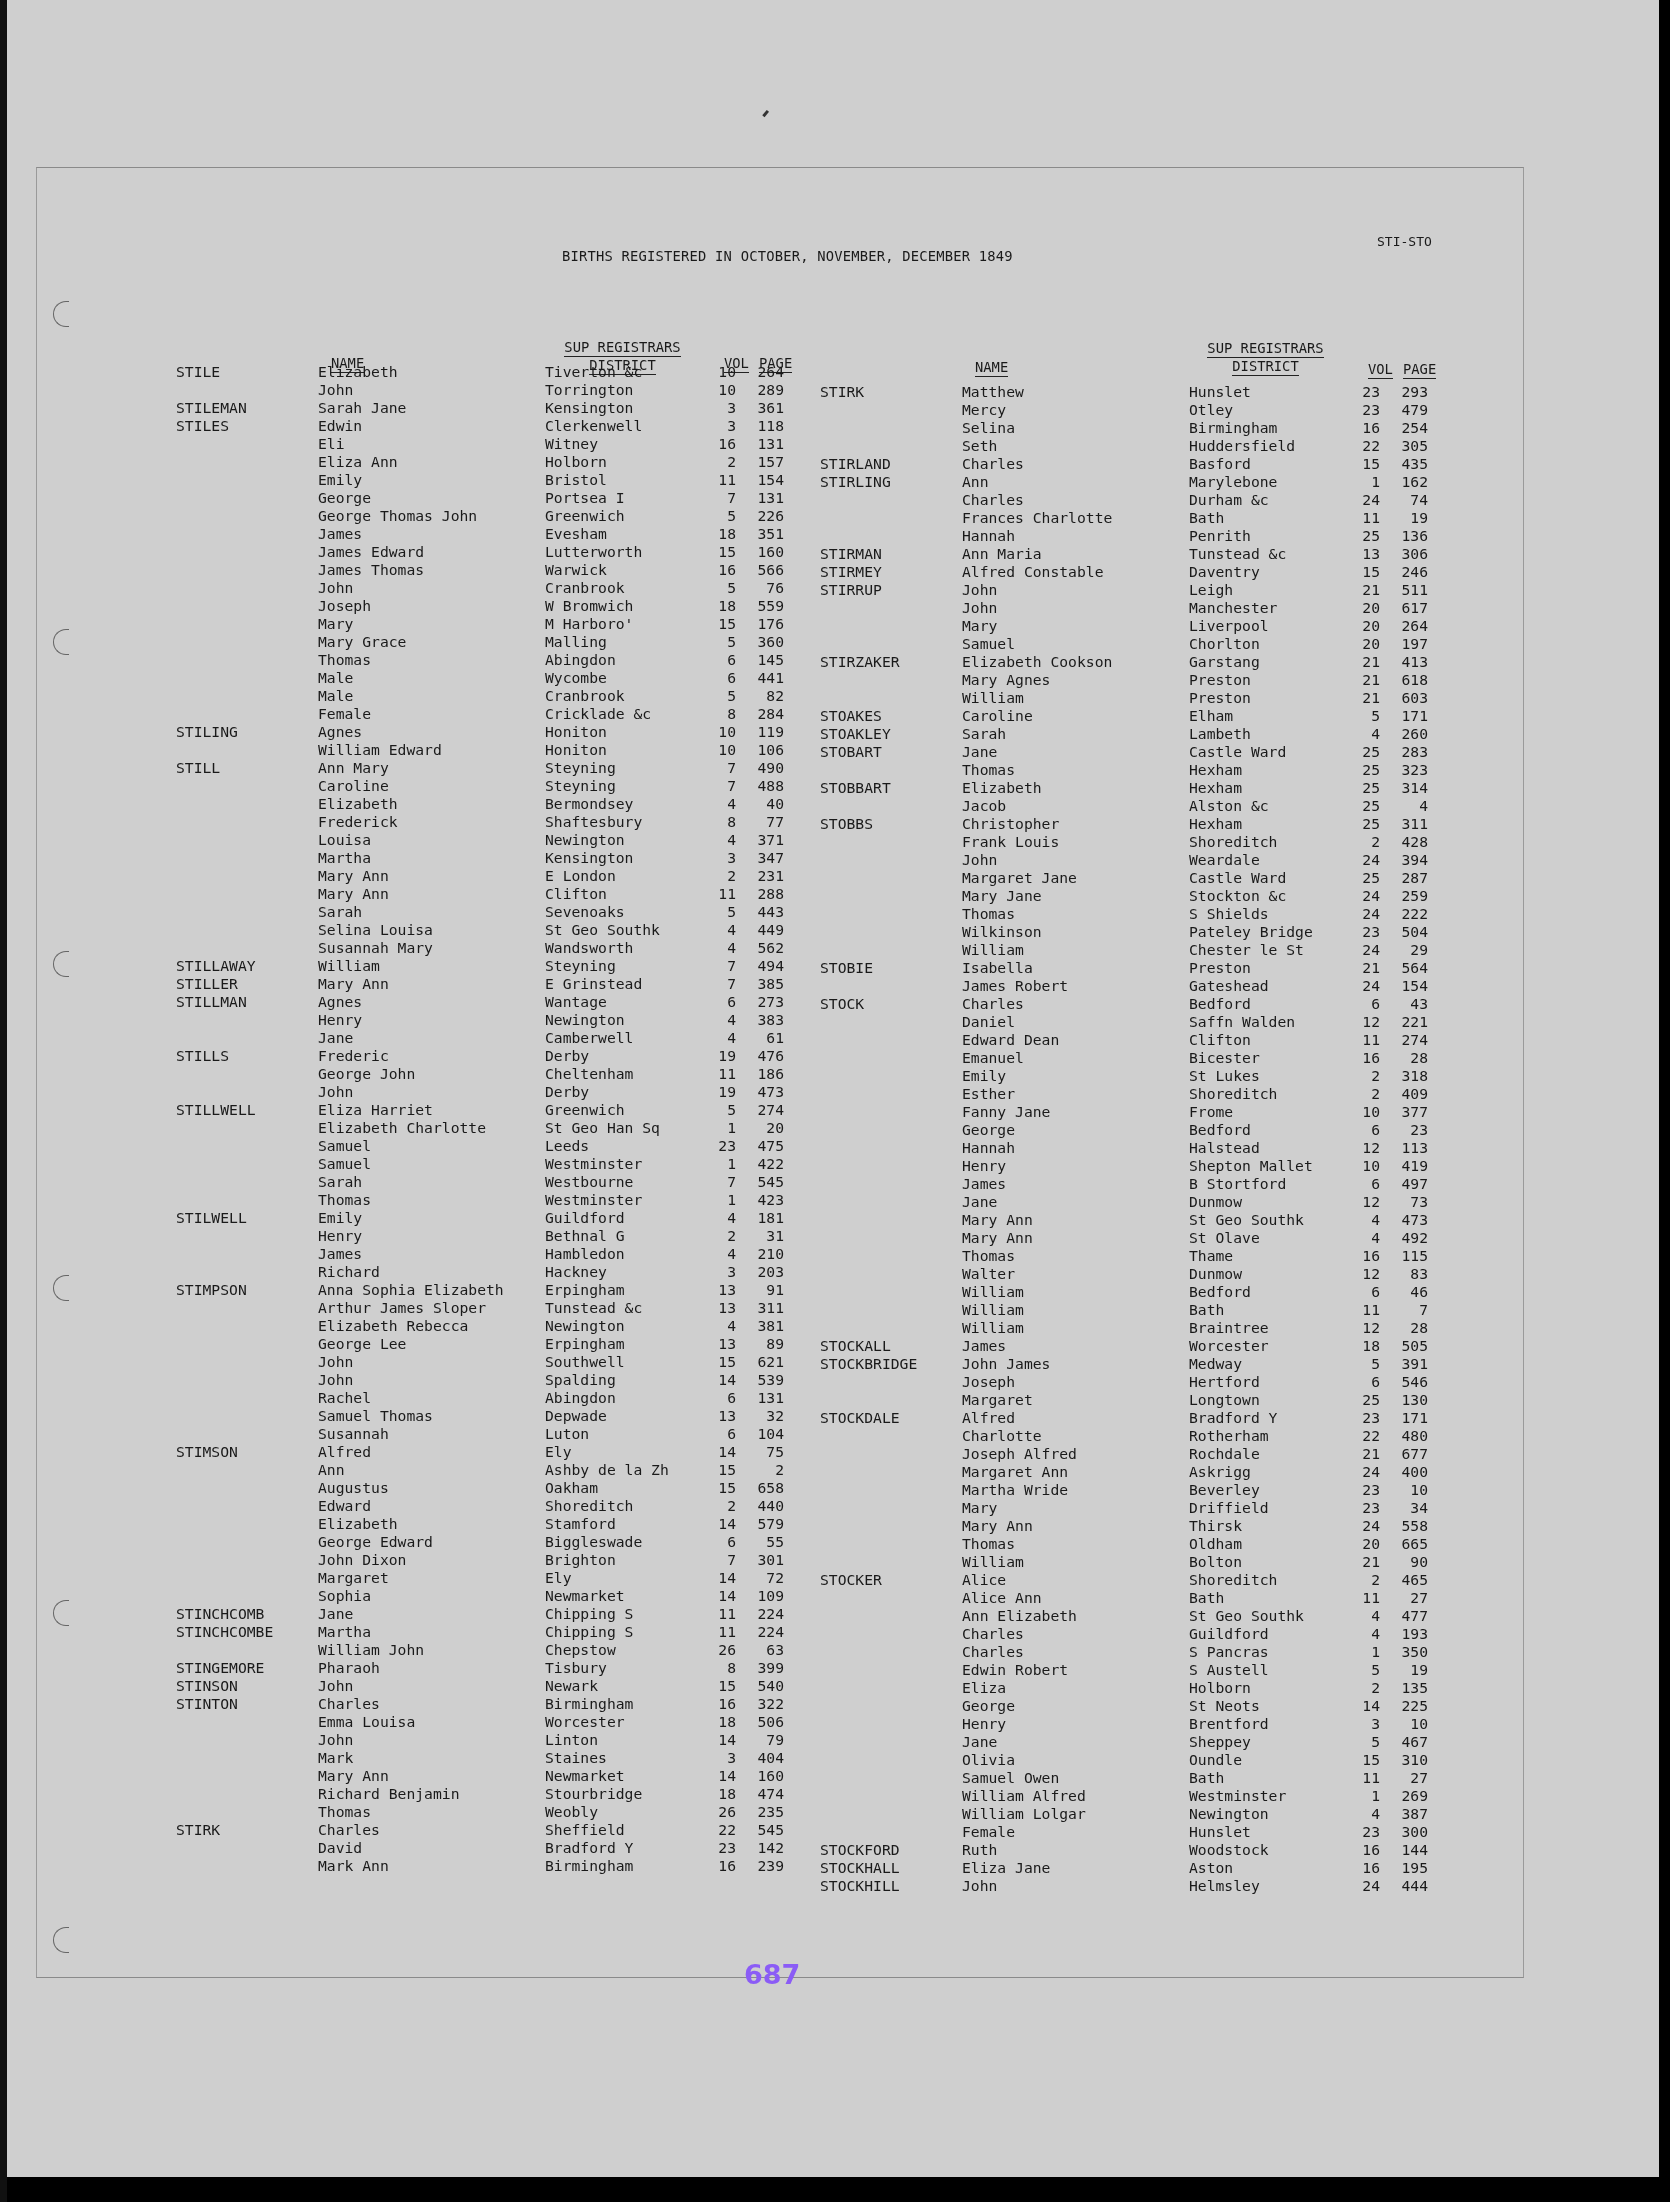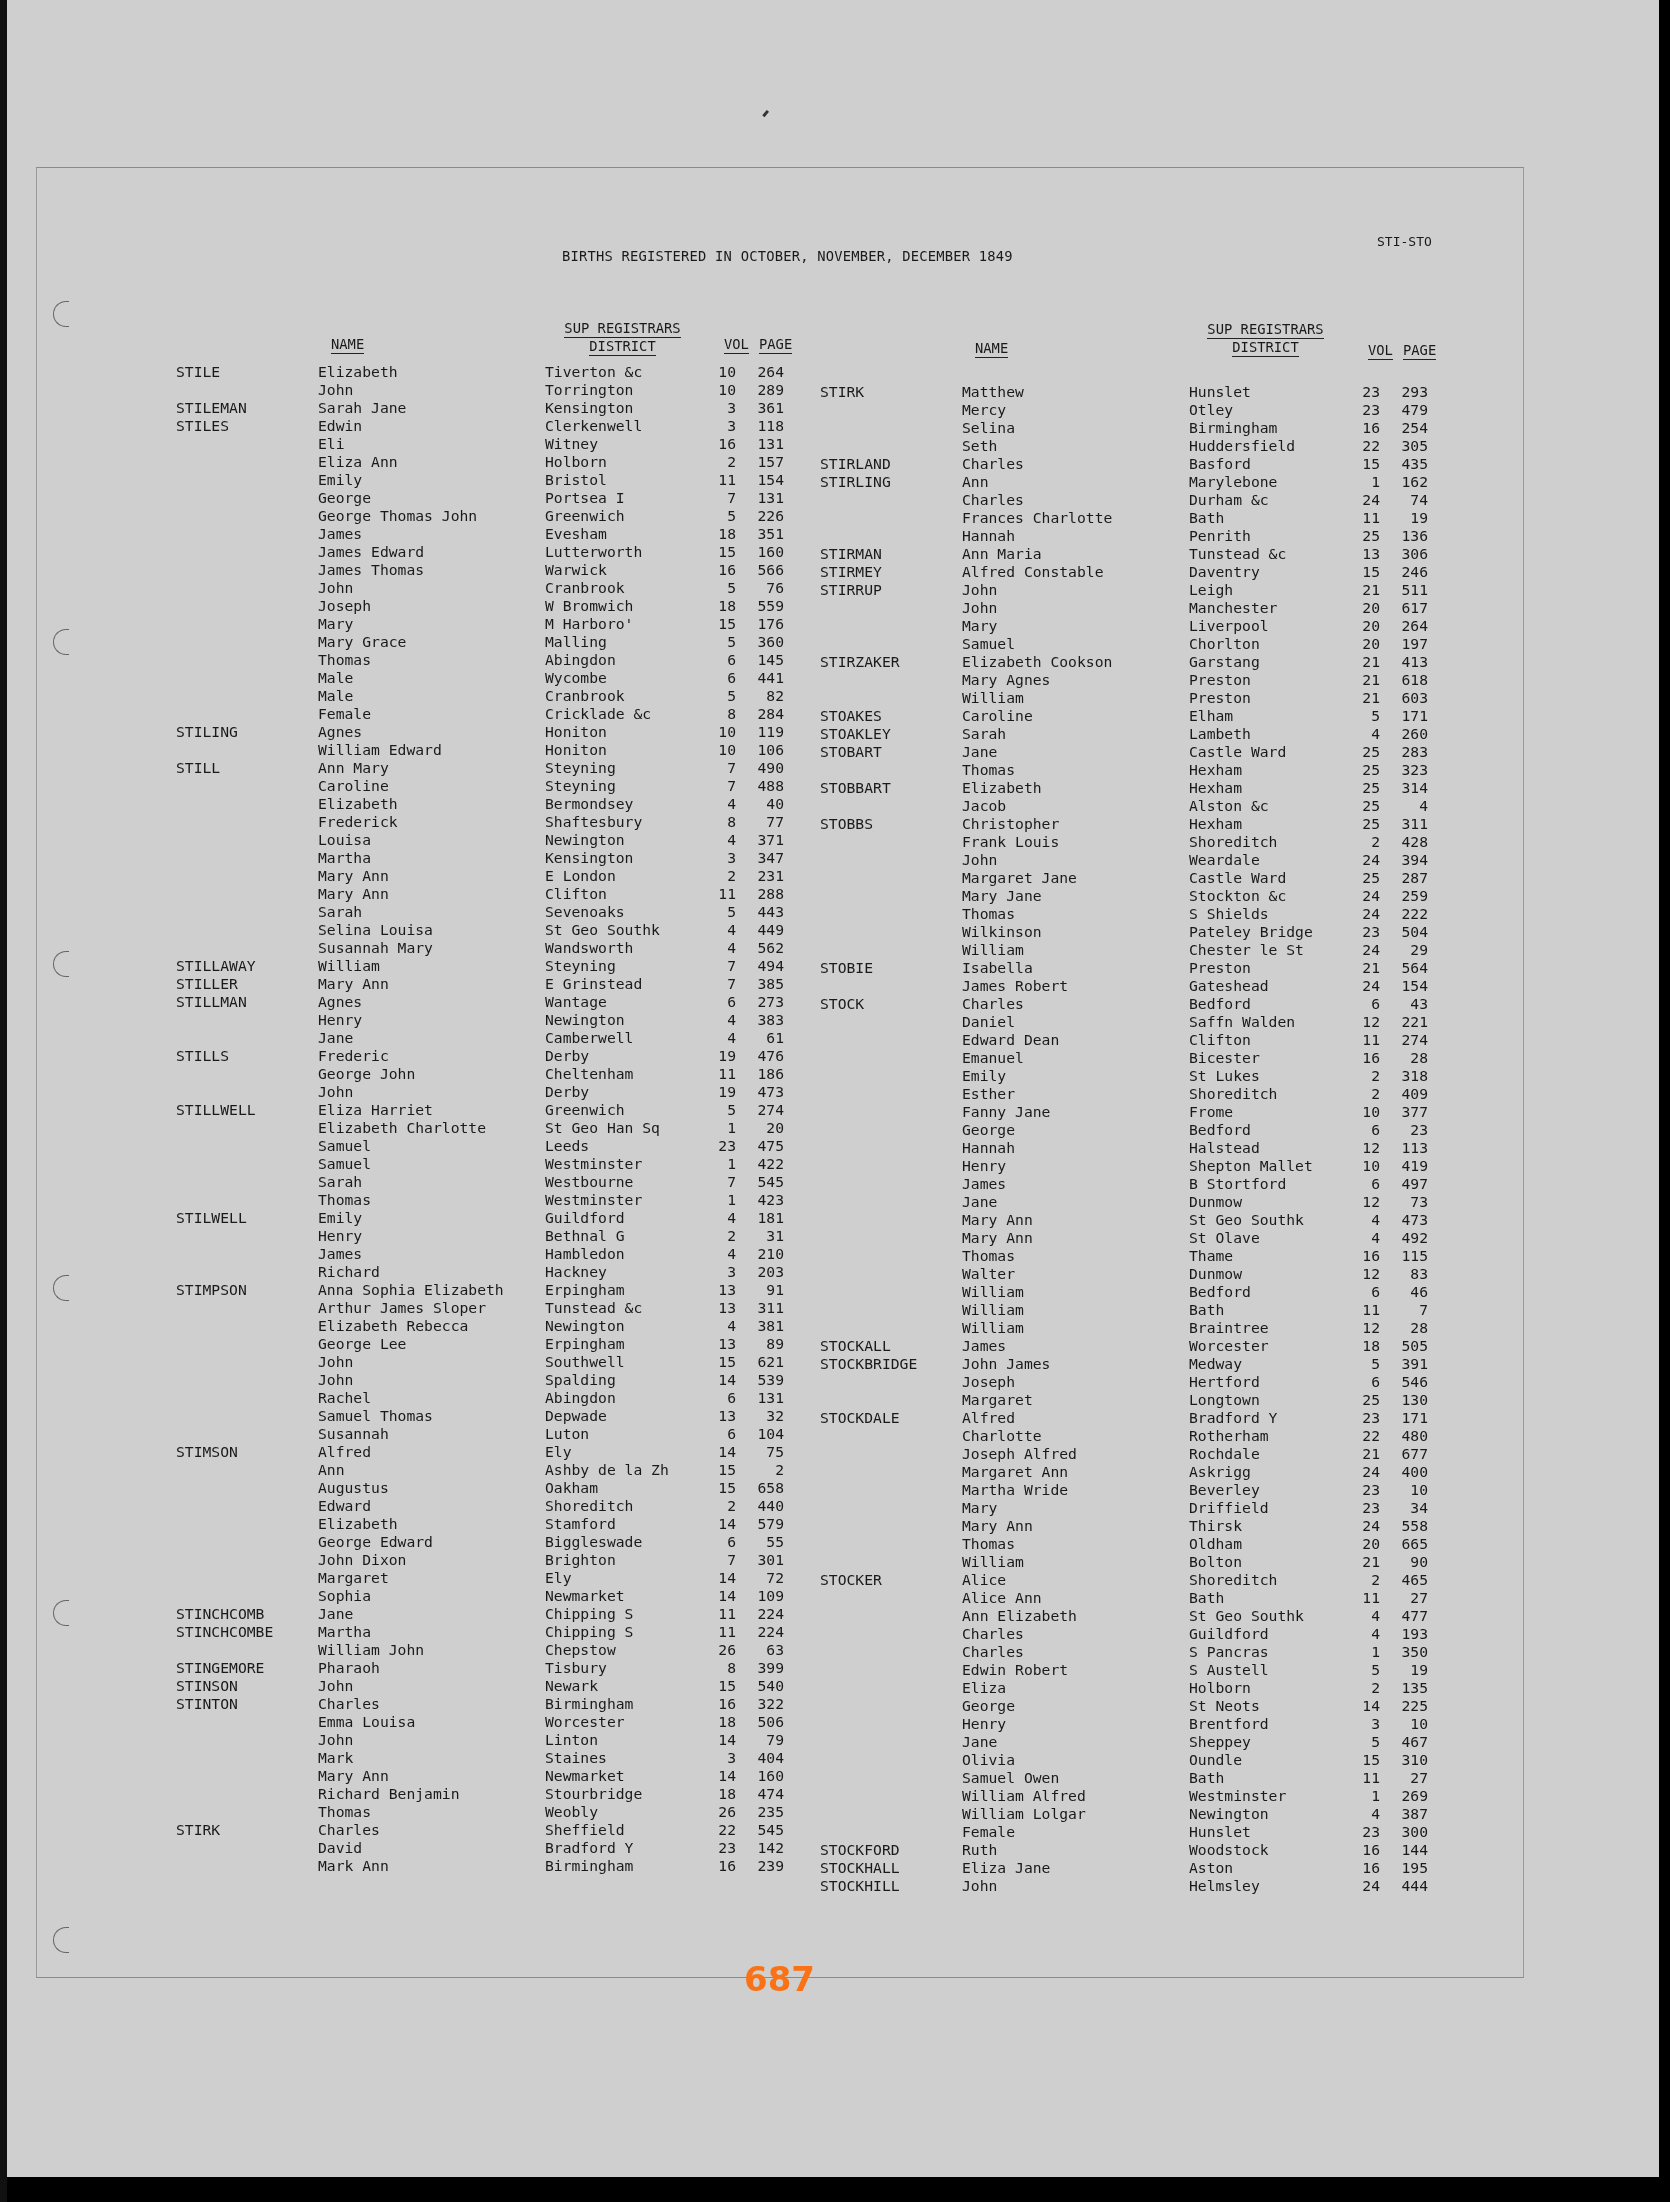--- a/index.html
+++ b/index.html
@@ -25,34 +25,34 @@
     position:absolute; left:46px; width:14.7px; height:24px;
     border:1.8px solid #666; border-right:none; border-radius:14.7px 0 0 14.7px;
   }
   .title {
     position:absolute; left:562px; top:248px; font-size:13.8px; letter-spacing:0.2px;
   }
   .range {
     position:absolute; left:1377px; top:234px; font-size:13px;
   }
   .hdr { position:absolute; font-size:13.8px; }
-  .hdr .u { border-bottom:1.8px solid #222; padding-bottom:0.9px; display:inline-block; }
+  .hdr .u { border-bottom:1.8px solid #222; padding-bottom:0.9px; display:inline-block;margin-top:19px; }
   .col {
     position:absolute; font-size:14.7px;
   }
   .row { position:relative; height:18px; white-space:nowrap; }
   .row span { position:absolute; top:0; }
   .sur { left:0; }
   .given { left:142px; }
   .dist { left:369px; }
   .vol { left:523px; width:37px; text-align:right; }
   .pg { left:562px; width:46px; text-align:right; }
   .pagenum {
     position:absolute; left:744px; top:1959px; font-family:"DejaVu Sans",sans-serif;
-    font-weight:bold; font-size:34px; color:#f97316;
+    font-weight:bold; font-size:27px; color:#8b5cf6;
   }
   .tick { position:absolute; left:755px; top:112px; width:7.3px; height:2.8px; background:#333; transform:rotate(-50deg); }
 </style>
 </head>
 <body>
 
 <div class="edge-left"></div>
 <div class="paper">
   <div class="frame"></div>
   <div class="punch" style="top:301px"></div>

